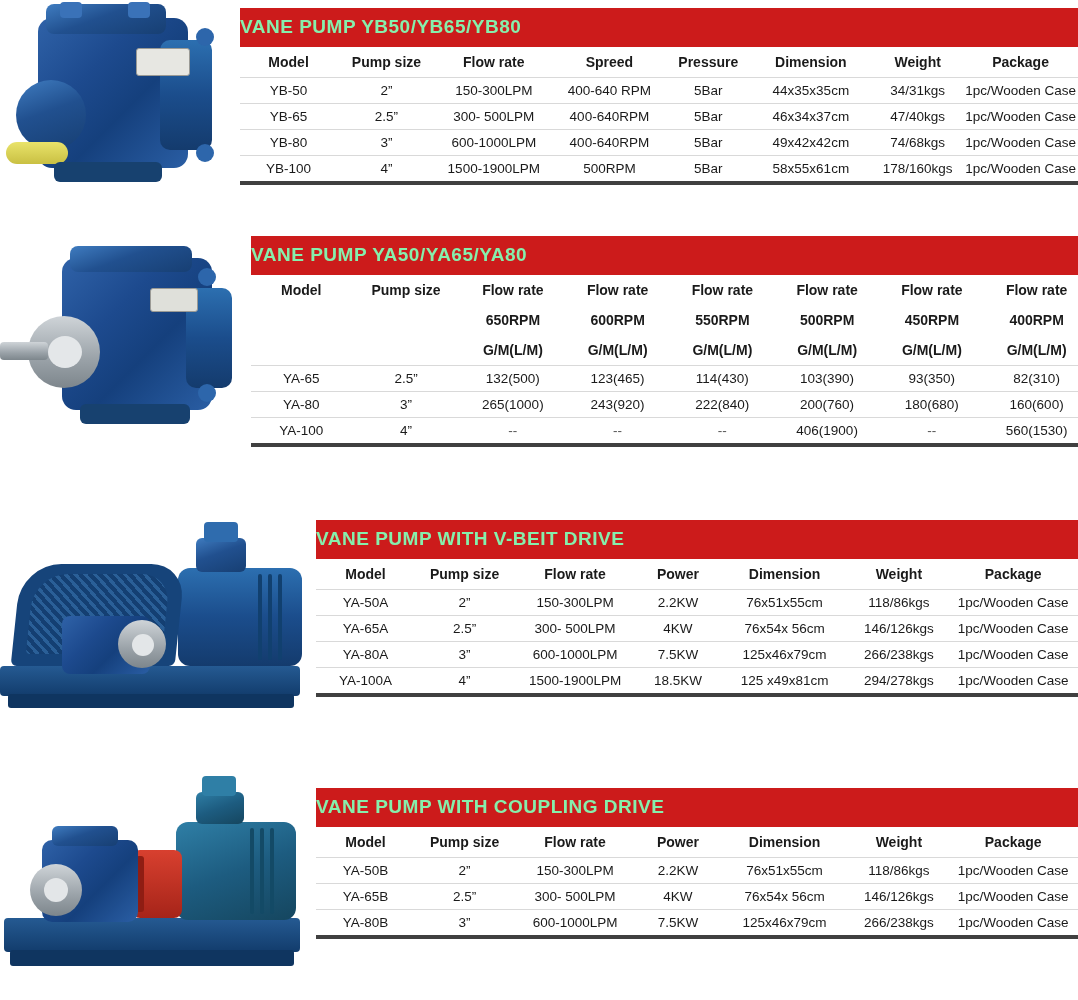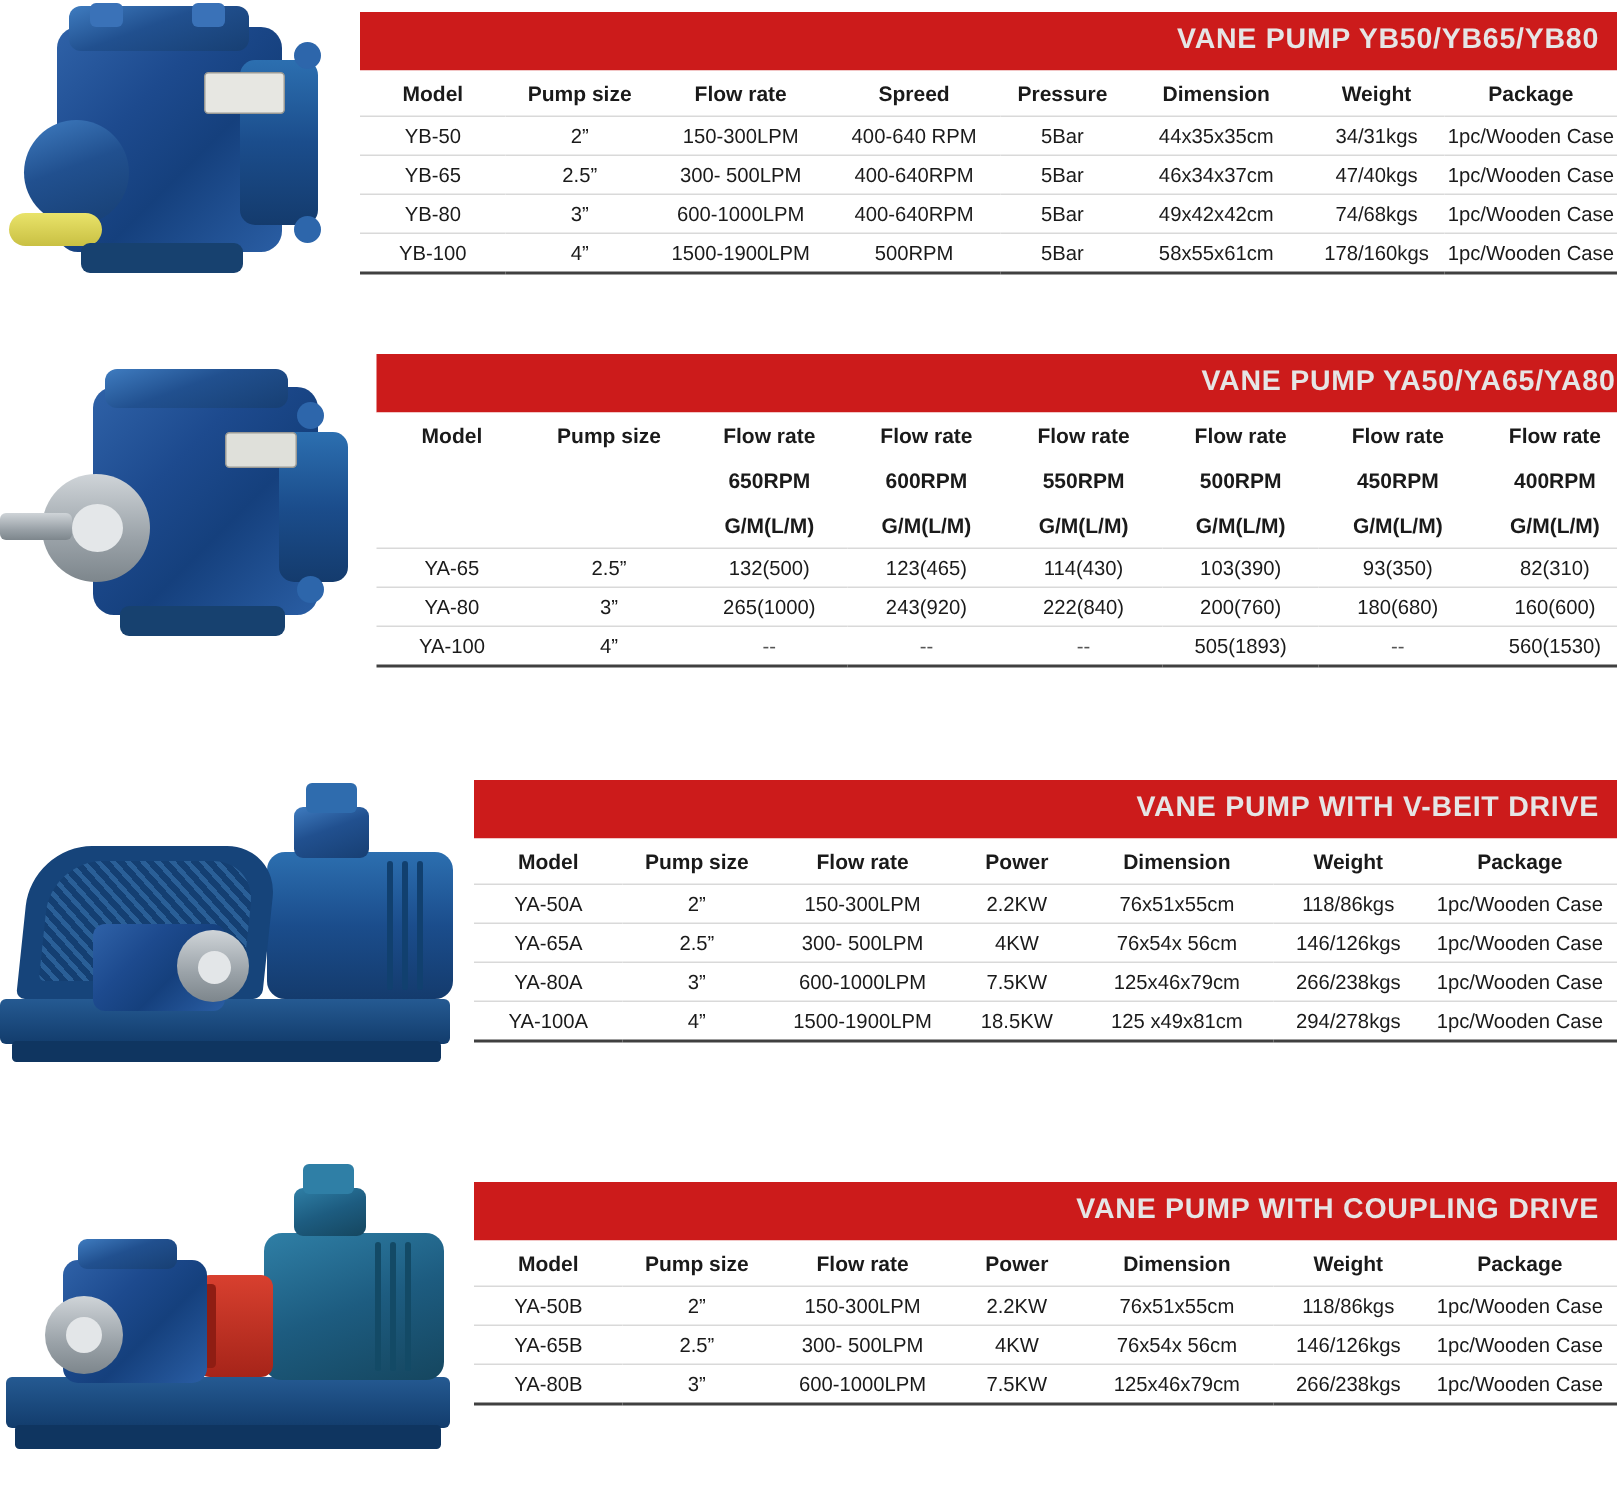--- a/index.html
+++ b/index.html
@@ -26,37 +26,37 @@
   .teal{background:linear-gradient(160deg,#2f7fa6 0%,#1d5c80 50%,#15465f 100%);}
   .red-cpl{background:linear-gradient(180deg,#d8402f 0%,#a62419 100%);}
   .yellow-n{background:linear-gradient(180deg,#e9e36a 0%,#c9c043 100%);}
   .grey-m{background:linear-gradient(180deg,#cfd4d8 0%,#9aa2a8 60%,#7d868c 100%);}
   .dark-base{background:linear-gradient(180deg,#255a92 0%,#123c6c 100%);}
 
   
   .tbl-wrap{position:absolute;}
   .tbl-title{
     background:#cc1b1b;
-    color:#e5e5e5;
-    text-align:right;
+    color:#86efac;
+    text-align:left;
     font-weight:bold;
     letter-spacing:.5px;
     font-size:19px;
-    padding:8px 12px 9px 0;
+    padding:8px 0 9px 0;
   }
   table{border-collapse:collapse;width:100%;background:#fff;}
   th,td{
     font-size:13.5px;
     text-align:center;
     padding:5px 2px;
     white-space:nowrap;
   }
   th{font-weight:bold;font-size:14px;padding:7px 2px 7px 2px;}
   tbody tr{border-top:1px solid #d9d9d9;}
-  tbody tr:last-child{border-bottom:2px solid #404040;}
+  tbody tr:last-child{border-bottom:4px solid #404040;}
   .blank-cell{color:#555;}
 </style>
 </head>
 <body>
 
 <div class="section" style="left:0;top:0;width:1078px;height:232px;">
 
   <div class="pumpimg" style="left:0;top:0;width:232px;height:220px;">
 
     <div class="pump-body blue-a" style="left:38px;top:18px;width:150px;height:150px;border-radius:14px;"></div>
@@ -210,21 +210,21 @@
           <td>200(760)</td>
           <td>180(680)</td>
           <td>160(600)</td>
         </tr>
         <tr>
           <td>YA-100</td>
           <td>4”</td>
           <td class="blank-cell">--</td>
           <td class="blank-cell">--</td>
           <td class="blank-cell">--</td>
-          <td>505(1893)</td>
+          <td>406(1900)</td>
           <td class="blank-cell">--</td>
           <td>560(1530)</td>
         </tr>
       </tbody>
     </table>
   </div>
 </div>
 
 <div class="section" style="left:0;top:500px;width:923px;height:240px;">
 

